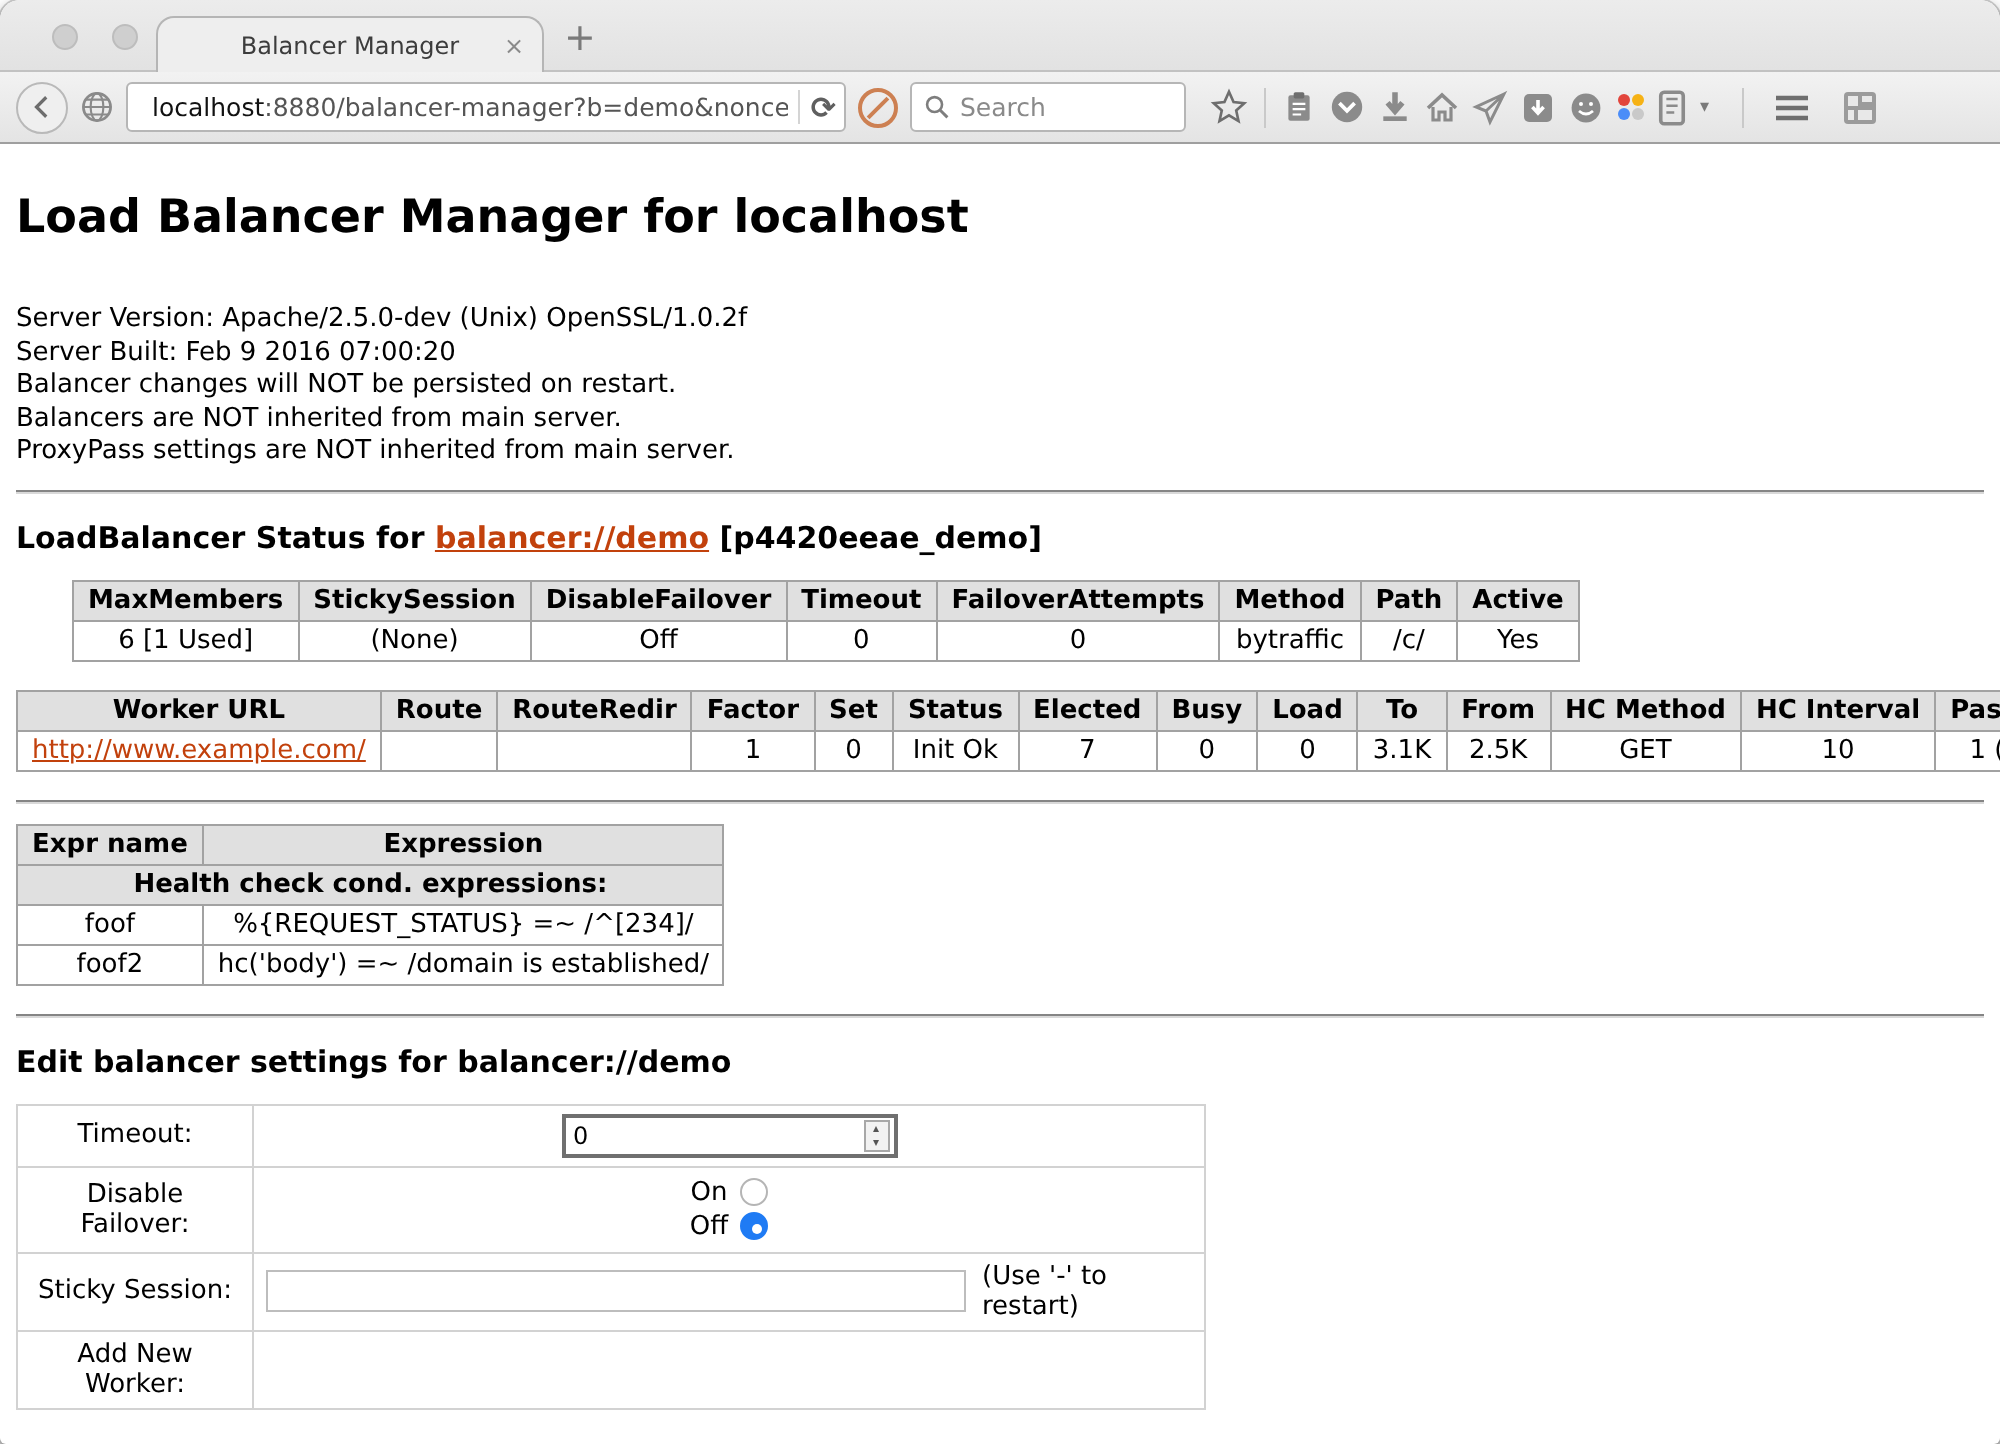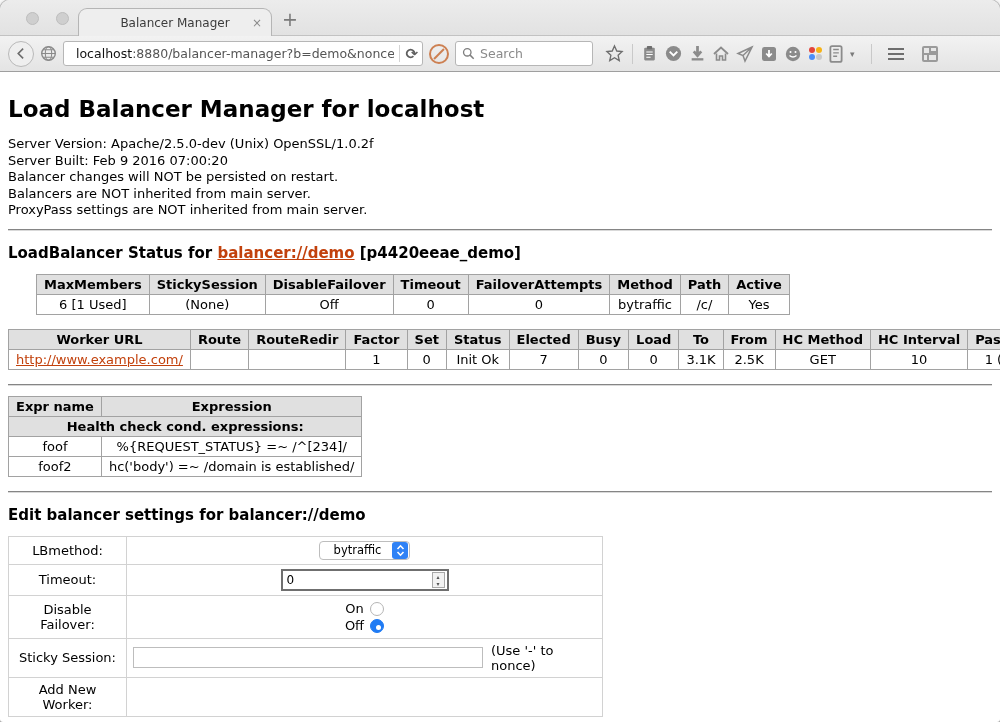--- a/index.html
+++ b/index.html
@@ -44,21 +44,21 @@
     display:flex; align-items:center; width:138px; height:25px; background:#fff;
     border:1px solid #b6b6b6; border-radius:3px; padding:0 6px; flex:0 0 auto; gap:5px;
   }
   .searchfield .ph { font-size:12.5px; color:#8a8a8a; }
   .tb-sep { width:1px; height:20px; background:#c9c9c9; margin:0 2px; flex:0 0 auto; }
   .caret { font-size:9px; color:#7a7a7a; }
   .dots { display:flex; flex-wrap:wrap; width:14px; gap:1px; }
   .dots i { width:6px; height:6px; border-radius:50%; }
   
   .content { padding:0 8px; font-size:13px; color:#000; }
-  h1 { font-size:23px; margin:24px 0 14px; font-weight:bold; }
+  h1 { font-size:23px; margin:24px 0 30px; font-weight:bold; }
   .server-info div { line-height:16.6px; }
   hr.sep { border:none; border-top:2px groove #d9d9d9; margin:10px 0; }
   h3 { font-size:15px; margin:13px 0 12px; font-weight:bold; }
   a.plink { color:#c2410c; text-decoration:underline; }
   table.data { border-collapse:collapse; margin:4px 0 14px; }
   table.data th, table.data td { border:1px solid #a2a2a2; padding:2px 7px; font-size:13px; text-align:center; white-space:nowrap; }
   table.data th { background:#e0e0e0; font-weight:bold; }
   table.data { border:1px solid #8f8f8f; }
   td.left { text-align:left; }
   
@@ -308,33 +308,20 @@
       </tr>
     </tbody>
       </table>
 
     <hr class="sep">
 
     <h3>Edit balancer settings for balancer://demo</h3>
 
     <table class="form">
       <tbody>
-          <tr>
-        <td class="lbl">LBmethod:</td>
-        <td class="val">
-          <span class="selectbox">
-            <span class="sel-text">bytraffic</span>
-            <span class="stepper">
-              <svg width="9" height="13" viewBox="0 0 9 13">
-                    <path d="M1.5 5 L4.5 1.8 L7.5 5 M1.5 8 L4.5 11.2 L7.5 8" fill="none" stroke="#fff" stroke-width="1.6"></path>
-                  </svg>
-            </span>
-          </span>
-        </td>
-      </tr>
       <tr>
         <td class="lbl">Timeout:</td>
         <td class="val">
           <span class="numinput">
             <span class="nval">0</span>
             <span class="spin">▴<br>▾</span>
           </span>
         </td>
       </tr>
       <tr>
@@ -342,21 +329,21 @@
         <td class="val">
           <div class="radio-row"><span>On</span><span class="radio"></span></div>
           <div class="radio-row"><span>Off</span><span class="radio on"></span></div>
         </td>
       </tr>
       <tr>
         <td class="lbl">Sticky Session:</td>
         <td>
           <div class="sticky-row">
             <input class="plain" style="">
-            <span class="sticky-hint">(Use '-' to nonce)</span>
+            <span class="sticky-hint">(Use '-' to restart)</span>
           </div>
         </td>
       </tr>
       <tr>
         <td class="lbl">Add New Worker:</td>
         <td>
           
         </td>
       </tr>
 

